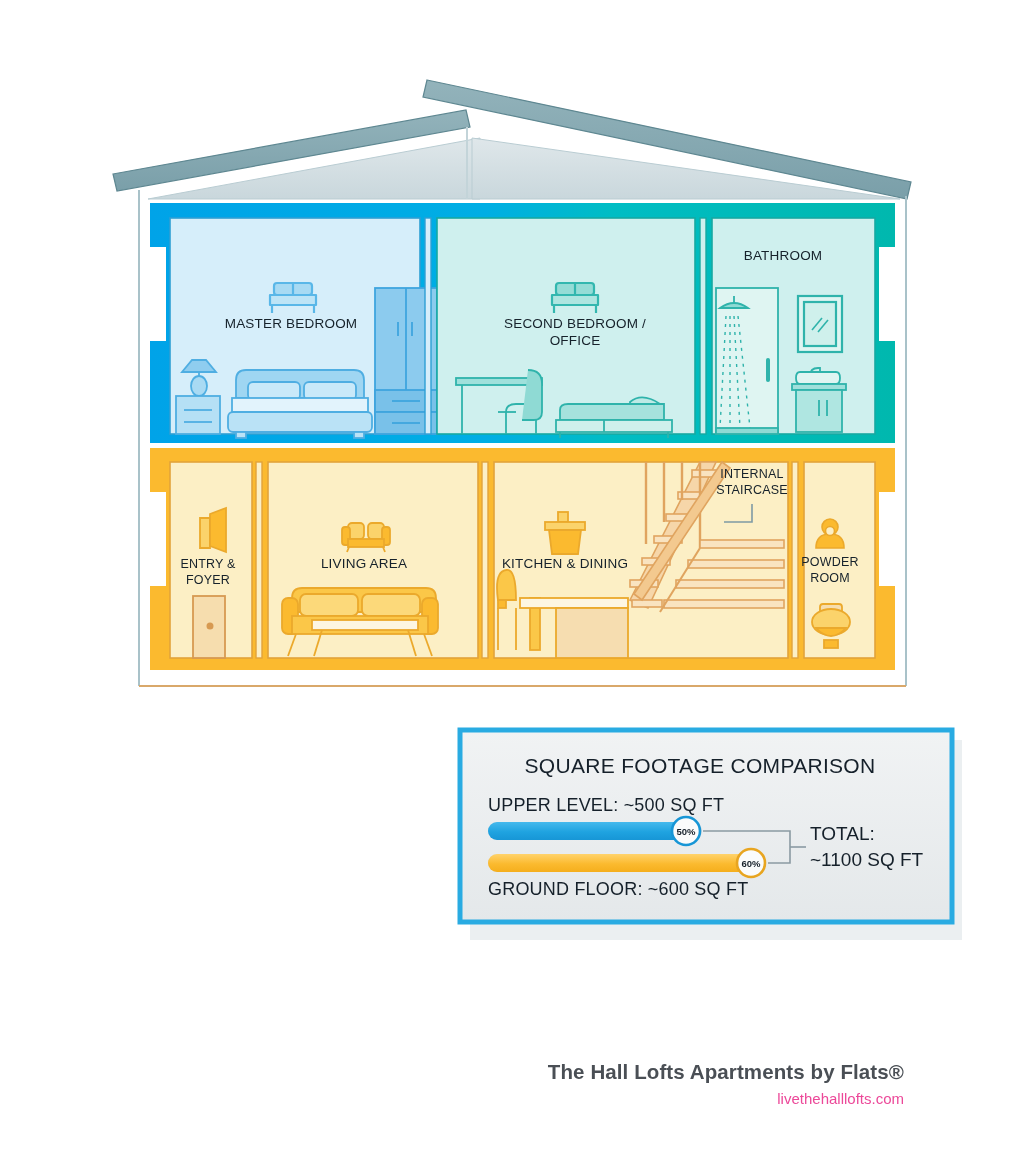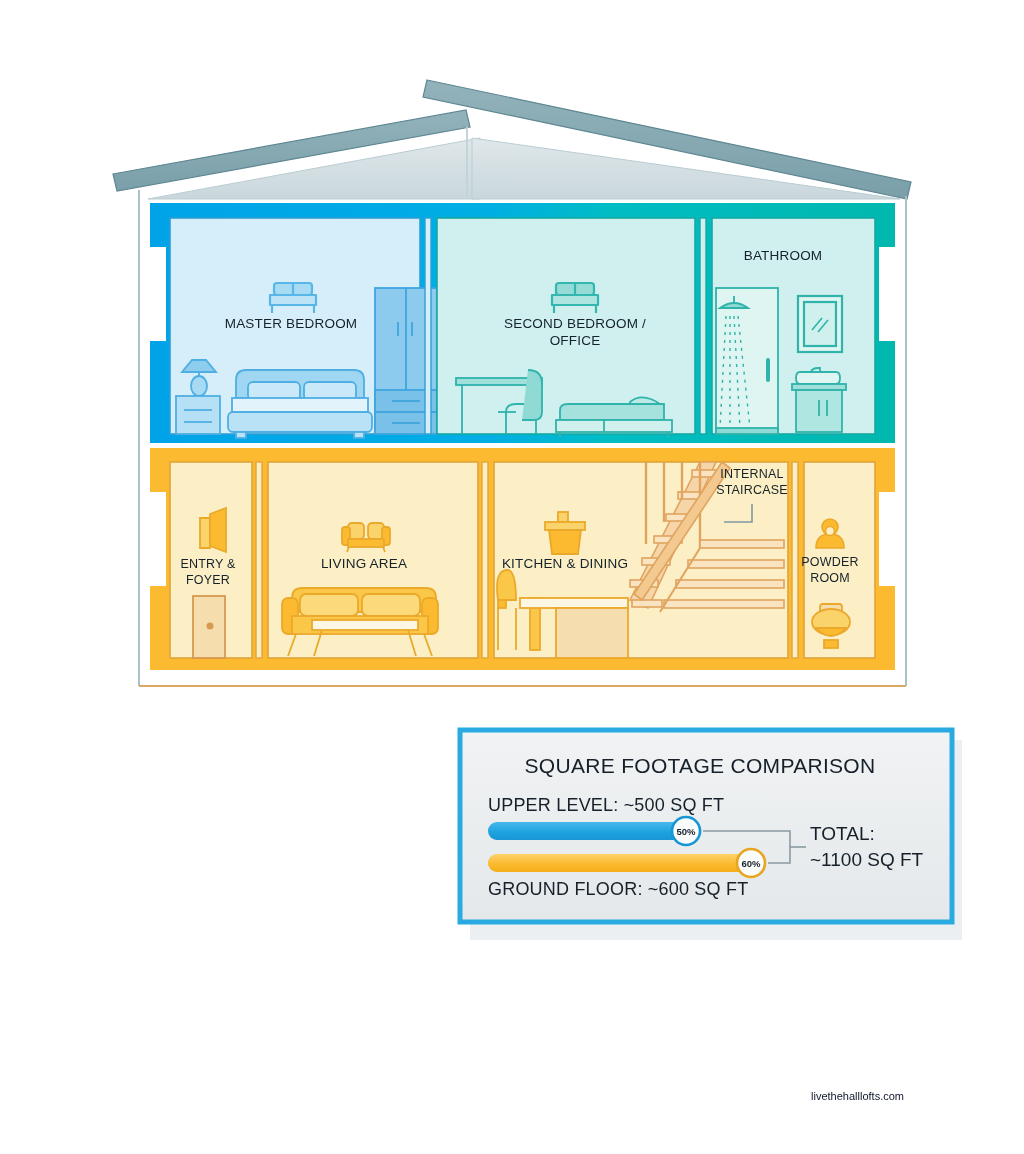--- a/index.html
+++ b/index.html
@@ -64,22 +64,22 @@
     font-weight: bold;
     color: #4a4f55;
     letter-spacing: .1px;
     white-space: nowrap;
     text-align: right;
   }
   .footer-url {
     position: absolute;
     right: 120px;
     top: 1090px;
-    font-size: 11px;
-    color: #0f172a;
+    font-size: 15px;
+    color: #ec4899;
     white-space: nowrap;
     text-align: center;
   }
 </style>
 </head>
 <body>
 
 <div id="stage">
 
   <svg class="svg-root" width="1024" height="1154" viewBox="0 0 1024 1154">
@@ -413,14 +413,15 @@
       </g>
       <text class="legend-row-label" x="488" y="895">GROUND FLOOR: ~600 SQ FT</text>
 
       <path d="M703,831 H790 V863 H768" stroke="#8A9AA2" stroke-width="1.6" fill="none"></path>
       <path d="M790,847 H806" stroke="#8A9AA2" stroke-width="1.6" fill="none"></path>
       <text class="total-text" x="810" y="840">TOTAL:</text>
       <text class="total-text" x="810" y="866">~1100 SQ FT</text>
     </g>
   </svg>
 
+  <div class="footer-brand">The Hall Lofts Apartments by Flats®</div>
   <div class="footer-url">livethehalllofts.com</div>
 </div>
 
 </body></html>

